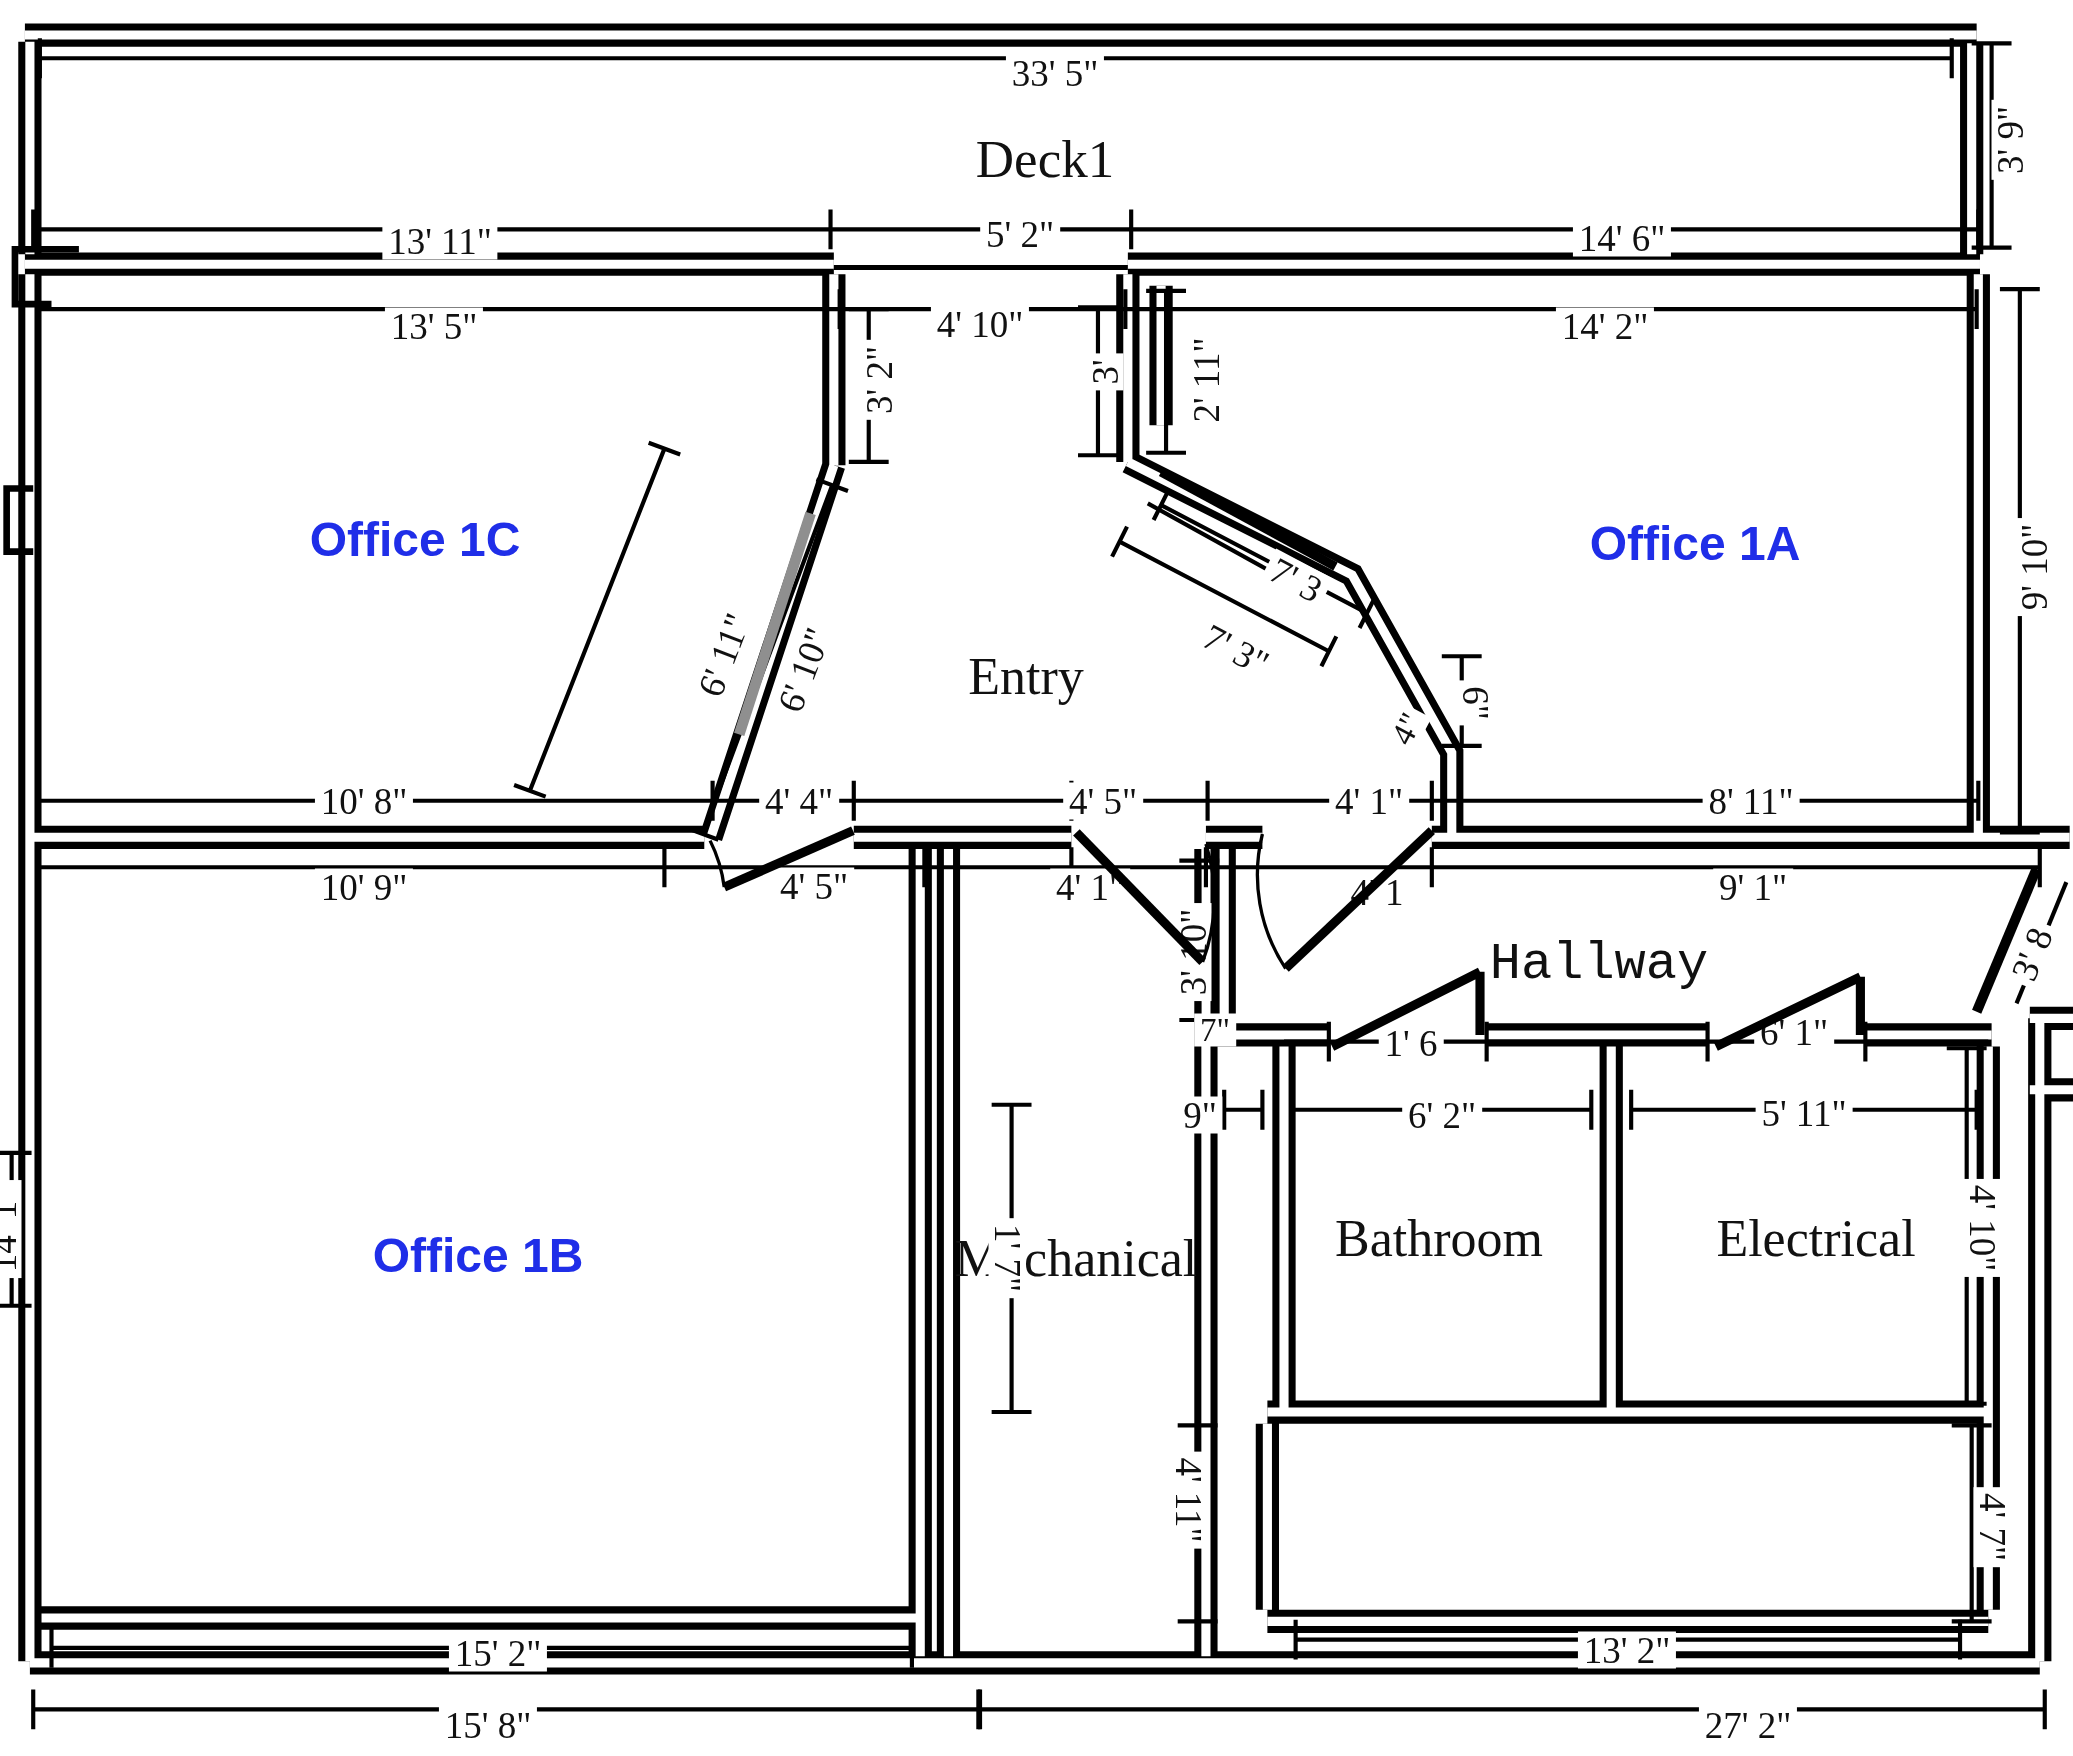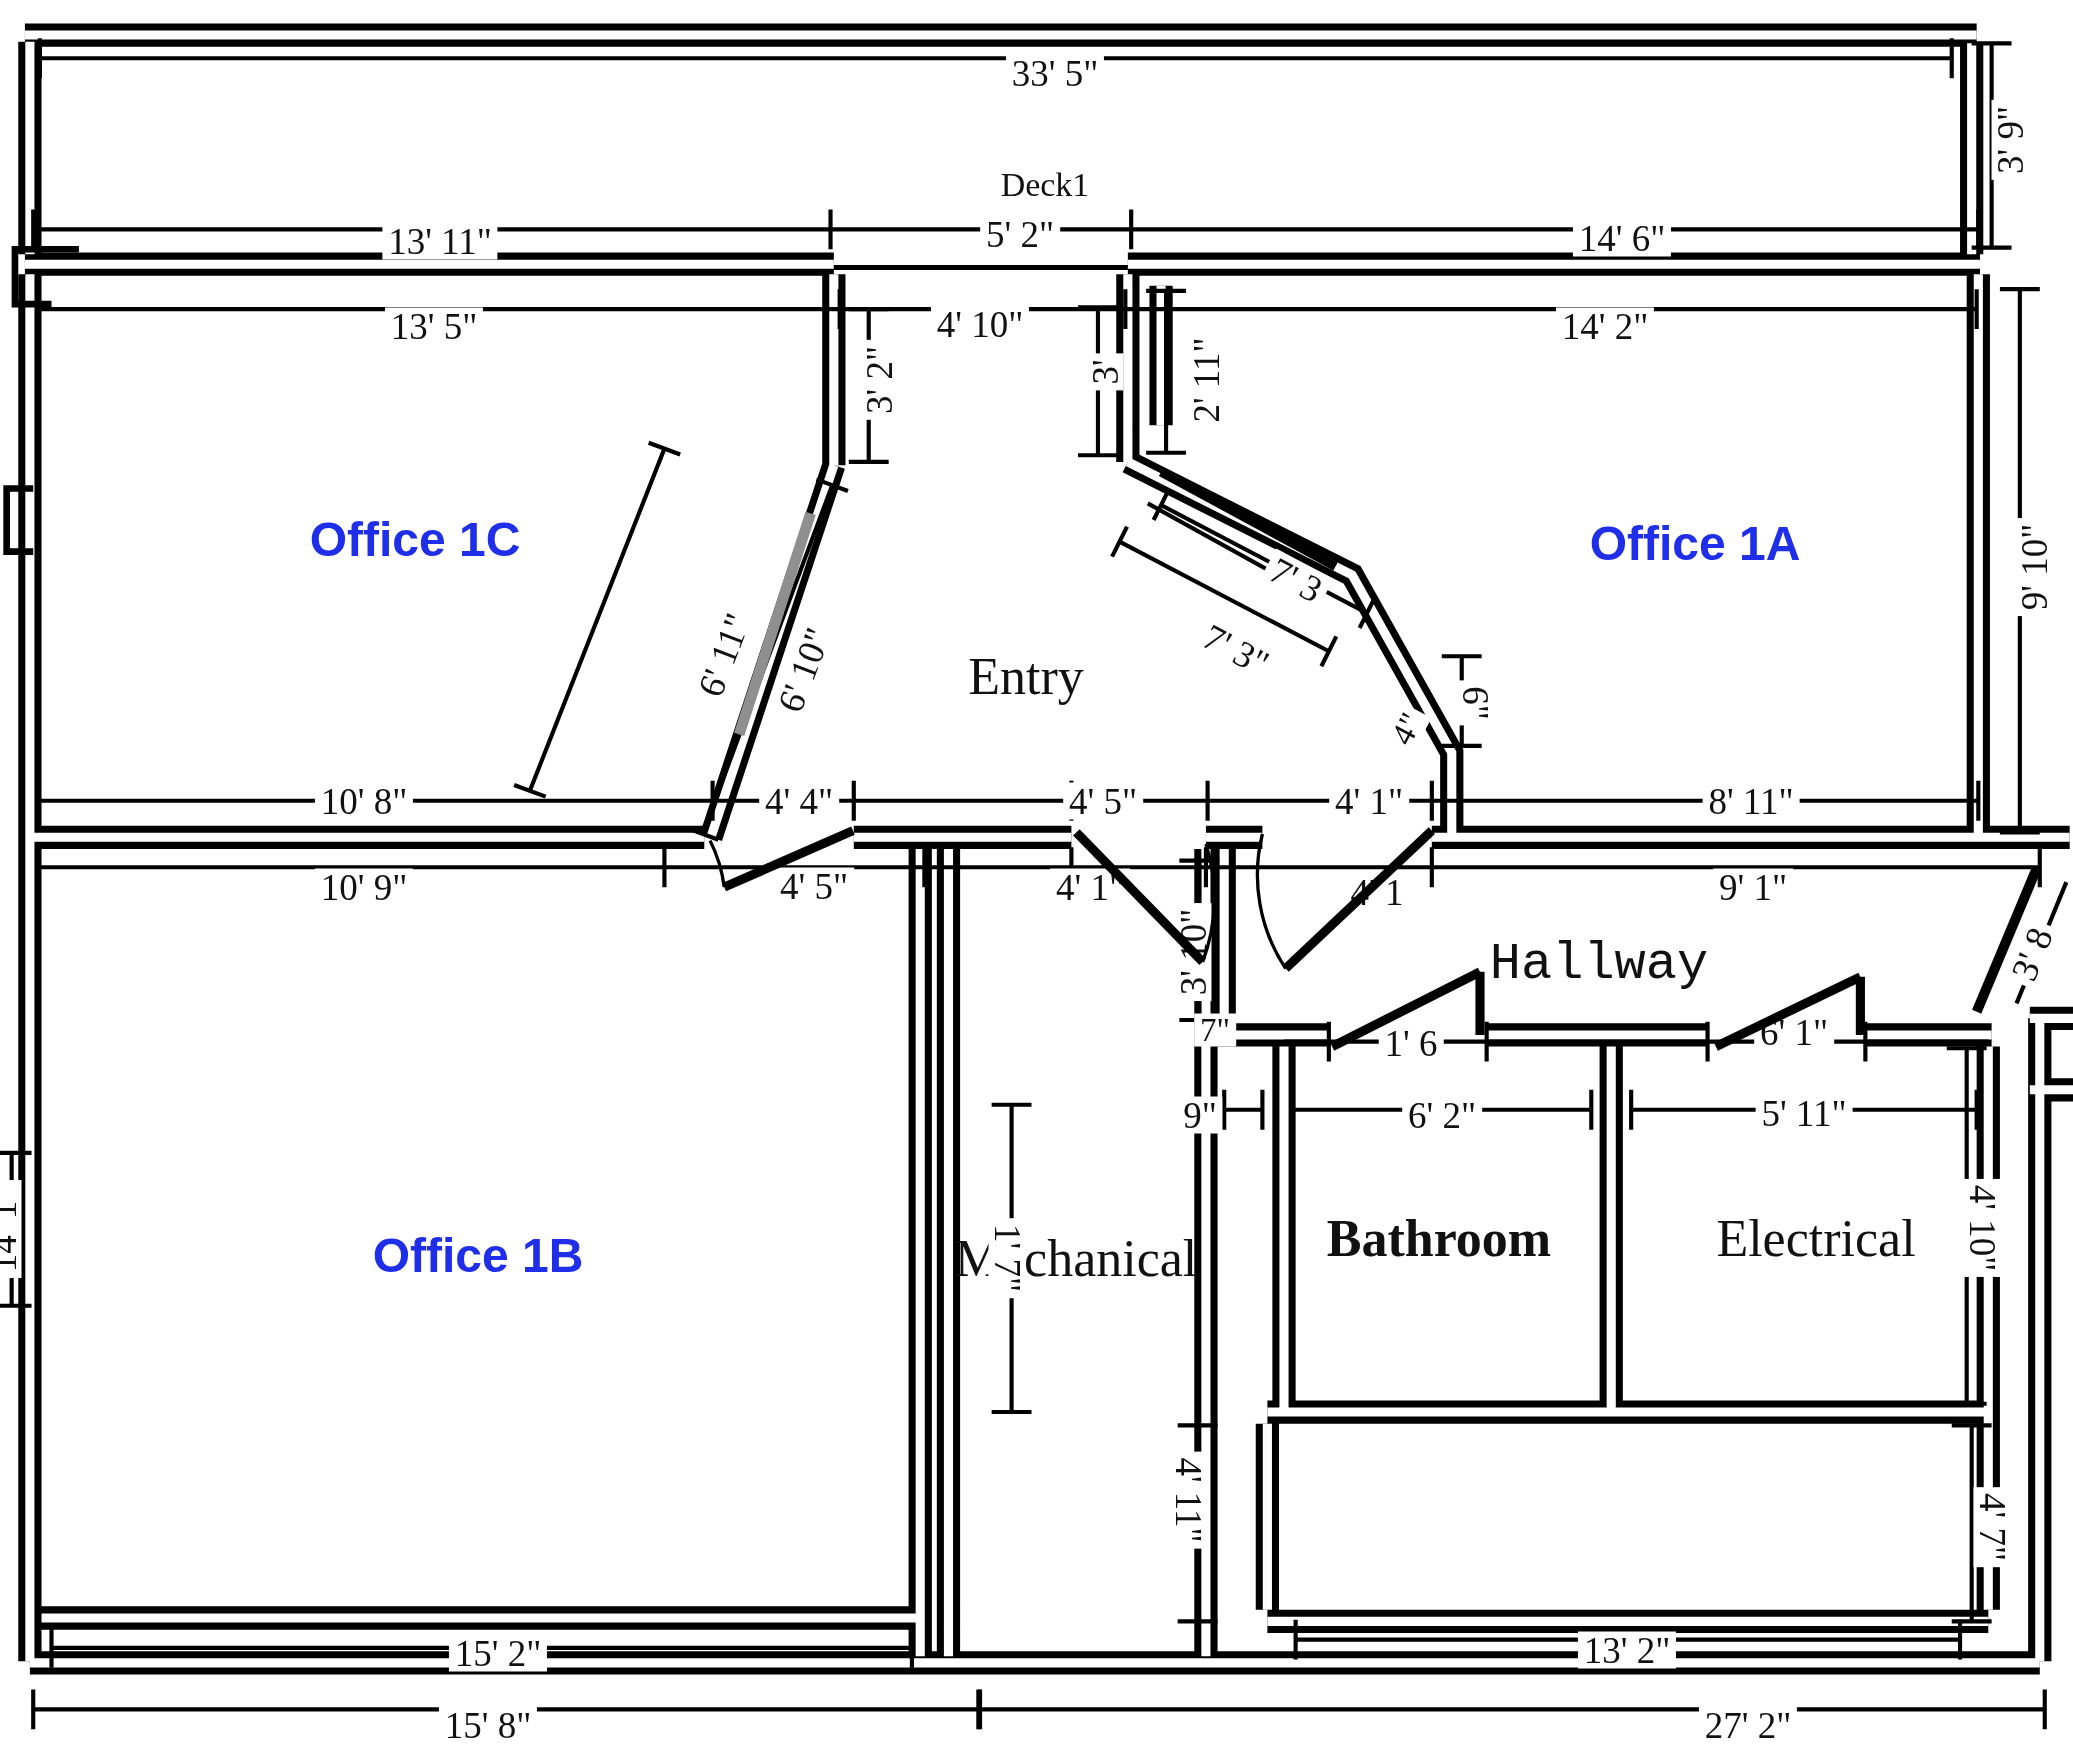--- a/index.html
+++ b/index.html
@@ -66,28 +66,28 @@
       <path class="dl" d="M800,540 L638,952 M781,533 L819,547 M619,945 L657,959"></path>
       <path class="dl" d="M1002,584 L846,1004 M983,577 L1021,591 M827,997 L865,1011"></path>
       <path class="dl" d="M1398,608 L1646,738 M1407,590 L1389,626 M1655,720 L1637,756"></path>
       <path class="dl" d="M1348,652 L1600,784 M1357,634 L1339,670 M1609,766 L1591,802"></path>
       <path class="dl" d="M1382,606 L1570,710"></path>
       <path class="dl" d="M2428,1208 L2488,1062"></path>
     </g>
   </svg>
 
   <div class="label-layer">
-      <span class="room" style="left: 1045px; top: 159px; font-size: 34px; margin-top: 26px;">Deck1</span>
+      <span class="room" style="left: 1045px; top: 159px; font-size: 53px;">Deck1</span>
       <span class="office" style="left: 415px; top: 540px; color: rgb(31, 46, 232);">Office 1C</span>
       <span class="office" style="left: 1695px; top: 544px; color: rgb(31, 46, 232);">Office 1A</span>
       <span class="room" style="left: 1026px; top: 677px; text-align: right;">Entry</span>
       <span class="office" style="left: 478px; top: 1256px; color: rgb(31, 46, 232);">Office 1B</span>
       <span class="room" style="left: 1599px; top: 965px; font-family: Liberation Mono, monospace;">Hallway</span>
       <span class="room" style="left: 1076px; top: 1259px;">Mechanical</span>
-      <span class="room" style="left: 1439px; top: 1239px; font-weight: bold;">Bathroom</span>
+      <span class="room" style="left: 1439px; top: 1239px;">Bathroom</span>
       <span class="room" style="left: 1816px; top: 1239px;">Electrical</span>
       <span class="dim" style="left: 1055px; top: 73px; transform: translate(-50%, -50%);">33' 5"</span>
       <span class="dim" style="left: 440px; top: 241px; transform: translate(-50%, -50%);">13' 11"</span>
       <span class="dim" style="left: 1020px; top: 234px; transform: translate(-50%, -50%);">5' 2"</span>
       <span class="dim" style="left: 1622px; top: 238px; transform: translate(-50%, -50%);">14' 6"</span>
       <span class="dim" style="left: 434px; top: 326px; transform: translate(-50%, -50%);">13' 5"</span>
       <span class="dim" style="left: 980px; top: 324px; transform: translate(-50%, -50%);">4' 10"</span>
       <span class="dim" style="left: 1605px; top: 326px; transform: translate(-50%, -50%);">14' 2"</span>
       <span class="dim" style="left: 2010px; top: 140px; transform: translate(-50%, -50%) rotate(-90deg);">3' 9"</span>
       <span class="dim" style="left: 879px; top: 380px; transform: translate(-50%, -50%) rotate(-90deg);">3' 2"</span>

